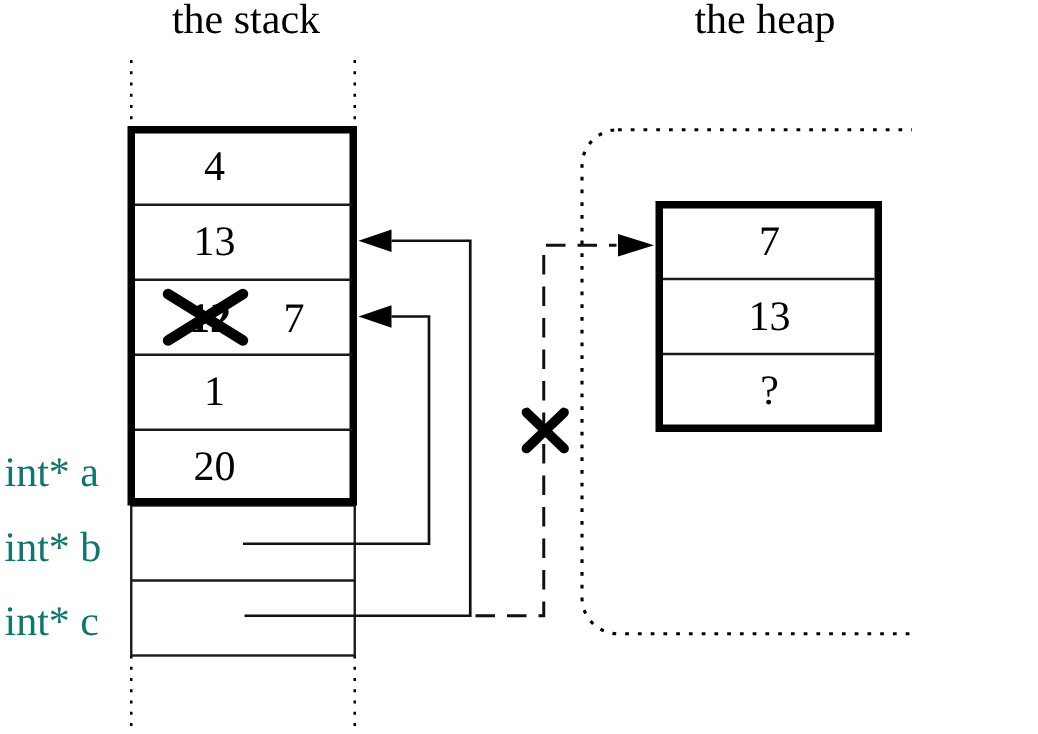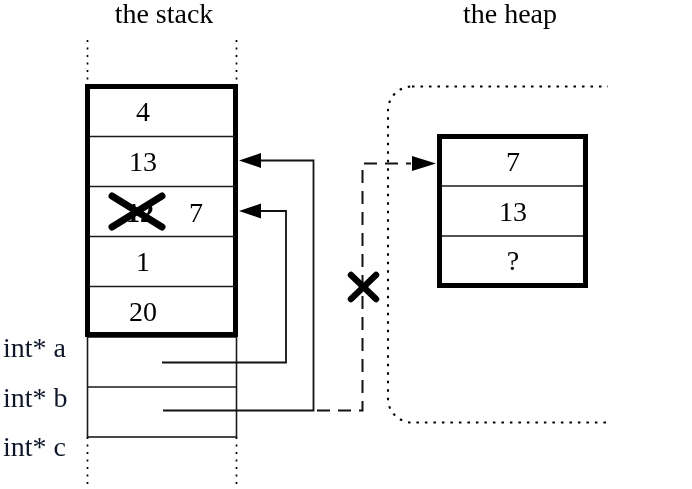--- a/index.html
+++ b/index.html
@@ -8,21 +8,21 @@
     font-family:"Liberation Serif","DejaVu Serif",serif; color:#000;
     overflow:hidden;
   }
   .layer { position:absolute; left:0; top:0; }
   .t {
     position:absolute; transform:translate(-50%,-50%);
     font-size:28px; line-height:1; white-space:nowrap; color:#000;
   }
   .lbl {
     position:absolute; transform:translateY(-50%);
-    font-size:28px; line-height:1; white-space:nowrap; color:#0f172a;margin-top:32px;
+    font-size:28px; line-height:1; white-space:nowrap; color:#0f766e;
   }
 </style>
 </head>
 <body>
 
 <div class="canvas">
 
   <svg class="layer" width="692" height="489" viewBox="0 0 692 489">
 
     <g stroke="#000" stroke-width="1.7" stroke-dasharray="2 5.5">

